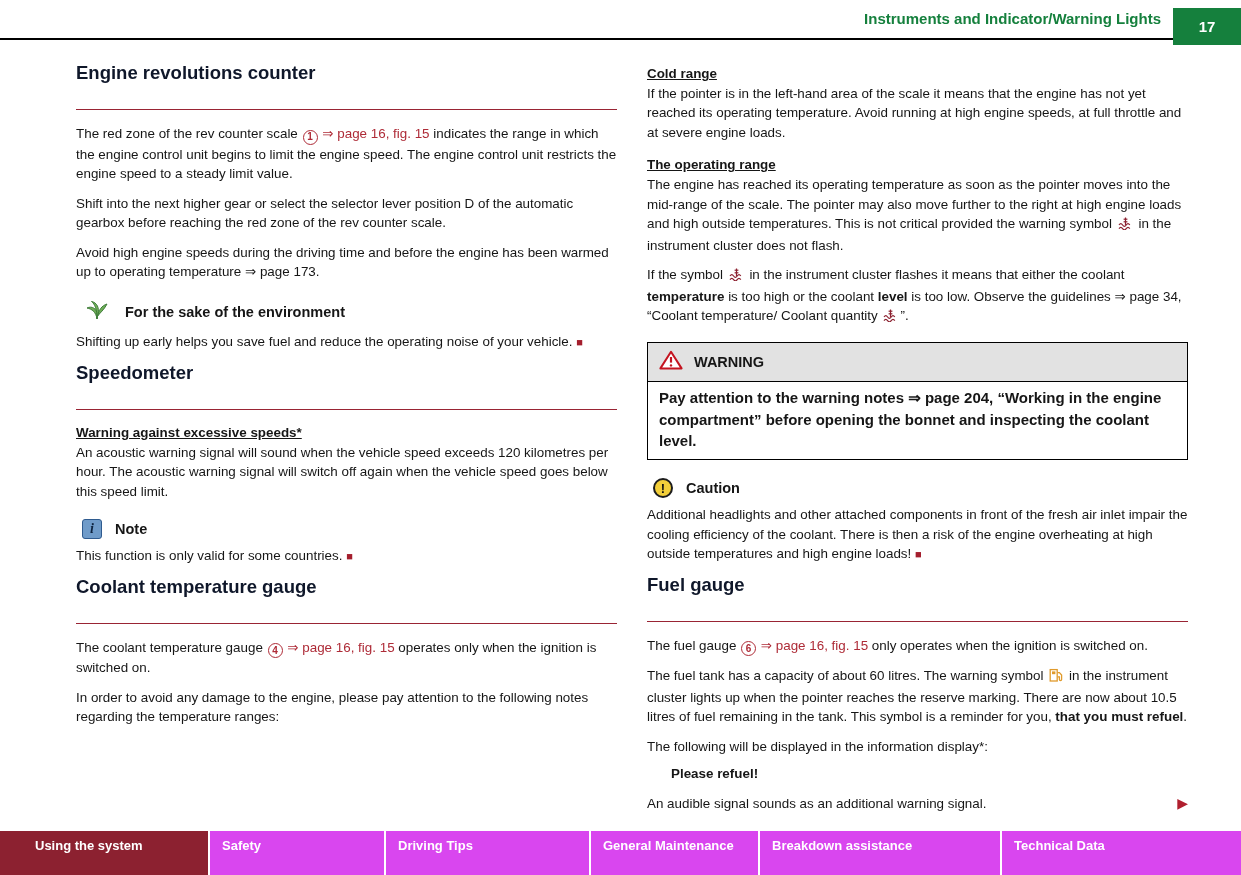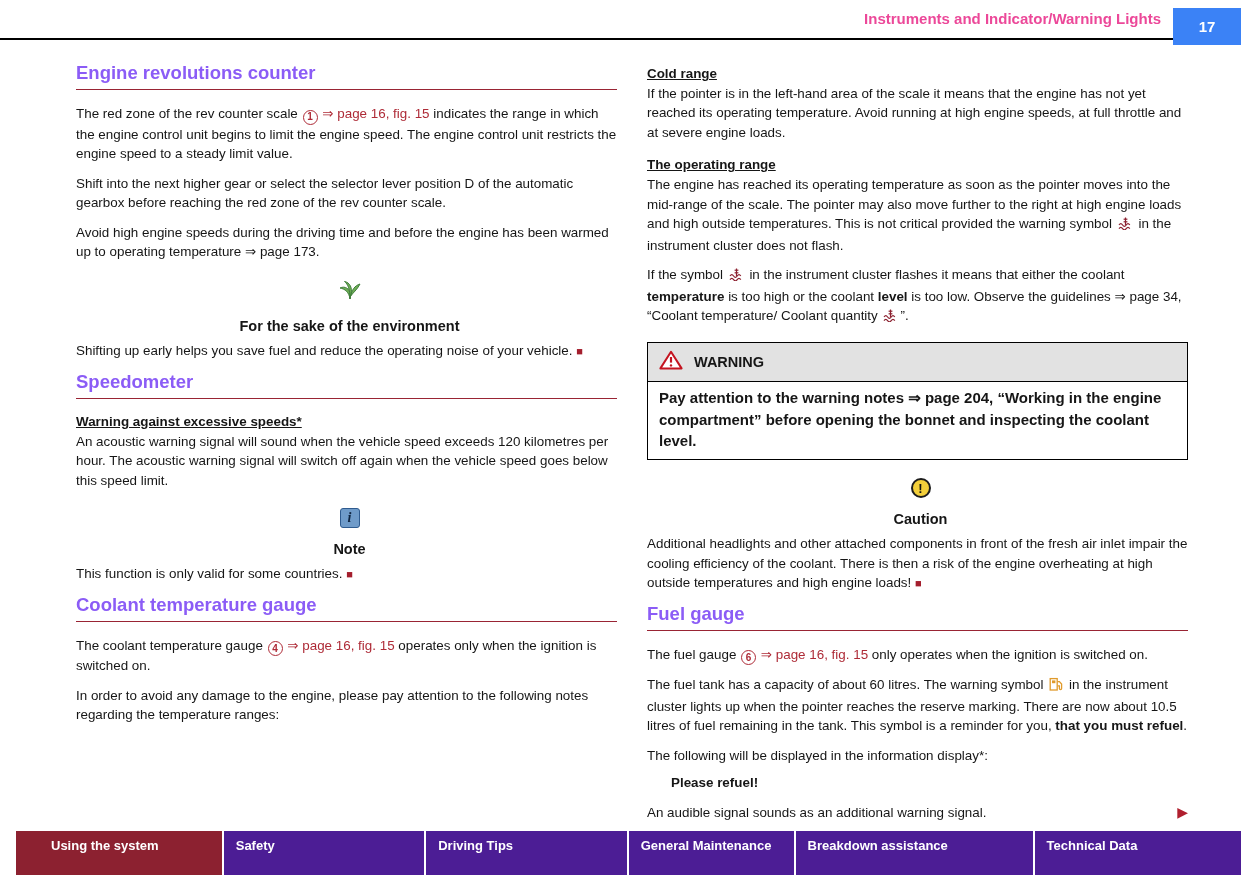--- a/index.html
+++ b/index.html
@@ -1,45 +1,45 @@
 <!DOCTYPE html>
 <html><head>
 <meta charset="utf-8">
 <style>
   * { margin:0; padding:0; box-sizing:border-box; }
   body { background:#fff; font-family:"Liberation Sans", sans-serif; color:#161616; }
   .page { position:relative; width:1241px; height:875px; background:#fff; overflow:hidden; }
 
   
   .hdr { position:relative; height:40px; border-bottom:2px solid #000; }
-  .hdr-title { position:absolute; right:80px; top:0; line-height:38px; font-weight:bold; font-size:15px; color:#ec4899; }
-  .pagebox { position:absolute; right:0; top:8px; width:68px; height:37px; background:#3b82f6; color:#fff;
+  .hdr-title { position:absolute; right:80px; top:0; line-height:38px; font-weight:bold; font-size:15px; color:#15803d; }
+  .pagebox { position:absolute; right:0; top:8px; width:68px; height:37px; background:#15803d; color:#fff;
              font-weight:bold; font-size:15px; display:flex; align-items:center; justify-content:center; z-index:2; }
 
   
   .content { display:flex; gap:30px; padding:22px 53px 0 76px; }
   .col { flex:1 1 0; min-width:0; }
 
-  h1.sec { font-size:18.5px; font-weight:bold; color:#8b5cf6; border-bottom:1px solid #992434;
-           padding-bottom:5px; margin:0 0 14px 0; }
+  h1.sec { font-size:18.5px; font-weight:bold; color:#0f172a; border-bottom:1px solid #992434;
+           padding-bottom:25px; margin:0 0 14px 0; }
   .mt { margin-top:28px; }
   p.body { font-size:13.4px; line-height:1.45; margin:0 0 10px 0; }
   .subhead { font-size:13.4px; font-weight:bold; margin:15px 0 3px 0;text-decoration:underline; }
   .col-right > .subhead.first { margin-top:4px; }
   b.inb { font-weight:bold; }
 
   .ref { color:#ae2b37; text-decoration:none; cursor:pointer;text-align:right; }
   .circled { display:inline-flex; width:15px; height:15px; border:1.3px solid #ae2b37; border-radius:50%;
              align-items:center; justify-content:center; font-size:10px; font-weight:bold; color:#ae2b37;
              vertical-align:-2px; margin:0 1px; }
   .endmark { color:#a41e2d; font-size:11px; }
   .contmark { color:#b01f2e; font-size:14px; }
 
   
-  .icon-head { display:flex; align-items:center; gap:13px; margin:18px 0 7px 0; padding-left:6px;flex-direction:column; }
+  .icon-head { display:flex; align-items:center; gap:13px; margin:18px 0 7px 0; padding-left:6px; }
   .icon-head .ih-title { font-weight:bold; font-size:14.5px; }
 
   .note-ic { display:inline-flex; width:20px; height:20px; background:#6f9bc9; border:1px solid #2f5b8f;
              border-radius:3px; align-items:center; justify-content:center; color:#0e2440;
              font-family:"Liberation Serif", serif; font-style:italic; font-weight:bold; font-size:14px; }
   .caution-ic { display:inline-flex; width:20px; height:20px; background:#f3cf3a; border:2px solid #1c1c1c;
                 border-radius:50%; align-items:center; justify-content:center; color:#111;
                 font-weight:bold; font-size:13px; }
   .inline-ic { display:inline-block; vertical-align:-2px; margin:0 2px; }
 
@@ -47,27 +47,27 @@
   .warnbox { border:1px solid #000; margin:15px 0 18px 0; }
   .warnbox-hd { display:flex; align-items:center; gap:11px; background:#e2e2e2; border-bottom:1px solid #000;
                 padding:7px 11px; }
   .warnbox-hd .wtitle { font-weight:bold; font-size:14.5px; }
   .warnbox-bd { padding:5px 11px 8px 11px; font-size:15px; font-weight:bold; line-height:1.42; }
 
   .display-msg { font-weight:bold; font-size:13.4px; margin:2px 0 12px 24px; }
   .lastline { display:flex; justify-content:space-between; align-items:center; }
 
   
-  .footer { position:absolute; left:16px; right:0; bottom:0; height:44px; display:flex; background:#4c1d95; }
+  .footer { position:absolute; left:0; right:0; bottom:0; height:44px; display:flex; background:#d946ef; }
   .tab { height:100%; color:#fff; font-weight:bold; font-size:13px; padding-top:7px; padding-left:12px;
          border-right:2px solid #fff; cursor:pointer; }
   .tab:last-child { border-right:none;border-radius:16px; }
   .tab.active { background:#8c2130; }
   .tab.t0 { width:210px; padding-left:35px; }
-  .tab.t1 { width:205px; } .tab.t2 { width:205px; } .tab.t3 { width:169px; }
+  .tab.t1 { width:176px; } .tab.t2 { width:205px; } .tab.t3 { width:169px; }
   .tab.t4 { width:242px; } .tab.t5 { width:209px; }
 </style>
 </head>
 <body>
 
 <div class="page">
 
   <div class="hdr">
     <div class="hdr-title">Instruments and Indicator/Warning Lights</div>
     <div class="pagebox">17</div>

